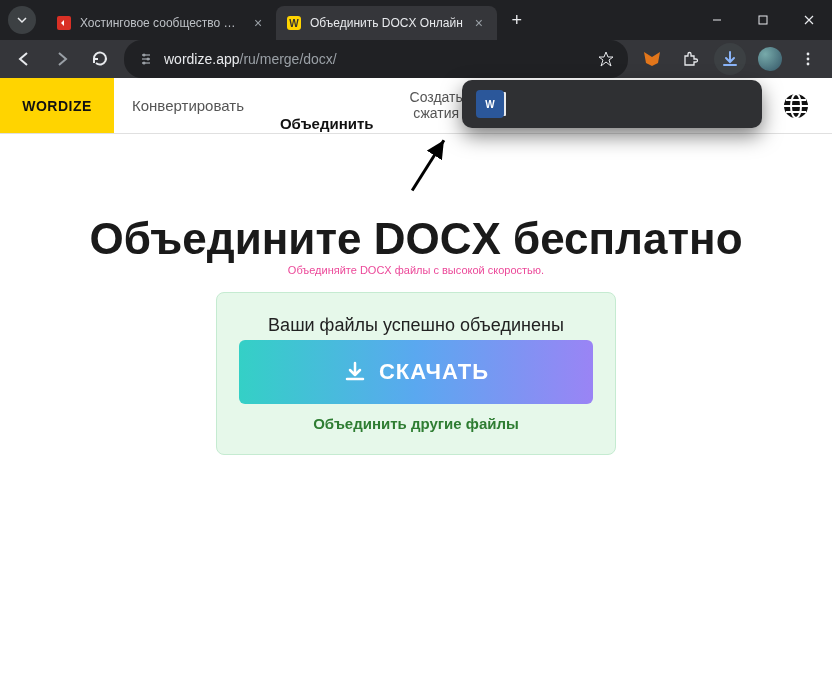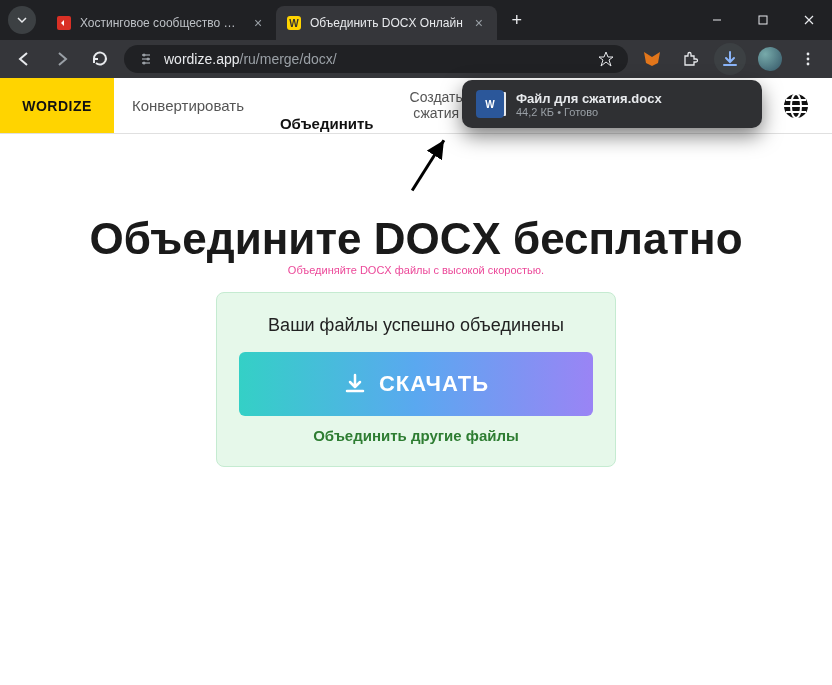--- a/index.html
+++ b/index.html
@@ -15,21 +15,21 @@
     .tab-favicon { width: 16px; height: 16px; display: flex; align-items: center; justify-content: center; flex-shrink: 0; }
     .tab-title { font-size: 12px; white-space: nowrap; overflow: hidden; text-overflow: ellipsis; flex: 1; }
     .tab-close { width: 16px; height: 16px; display: flex; align-items: center; justify-content: center; font-size: 14px; color: #9aa0a6; }
     .newtab-btn { width: 28px; height: 28px; display: flex; align-items: center; justify-content: center; margin-left: 6px; font-size: 18px; color: #e8eaed; }
     .win-controls { margin-left: auto; display: flex; }
     .win-btn { width: 46px; height: 40px; display: flex; align-items: center; justify-content: center; color: #e8eaed; }
     
     .addrbar { display: flex; align-items: center; height: 38px; background: #35363a; padding: 0 10px; gap: 10px; }
     .nav-btn { width: 28px; height: 28px; display: flex; align-items: center; justify-content: center; color: #9aa0a6; }
     .nav-btn.active { color: #e8eaed; }
-    .omnibox { flex: 1; background: #202124; border-radius: 18px; height: 28px; display: flex; align-items: center; padding: 0 14px; gap: 10px; }
+    .omnibox { flex: 1; background: #202124; border-radius: 18px; height: 38px; display: flex; align-items: center; padding: 0 14px; gap: 10px; }
     .site-icon { width: 16px; height: 16px; color: #9aa0a6; display:flex; align-items:center; justify-content:center;}
     .url { font-size: 14px; color: #9aa0a6; display: flex; }
     .url .host { color: #e8eaed; }
     .star-icon { margin-left: auto; }
     .ext-icon { width: 28px; height: 28px; display: flex; align-items: center; justify-content: center; }
     .download-badge { width: 32px; height: 32px; background: #3c4043; border-radius: 16px; display: flex; align-items: center; justify-content: center; color: #8ab4f8; }
     .avatar { width: 24px; height: 24px; border-radius: 12px; background: radial-gradient(circle at 30% 30%, #7aa, #356); }
     
     
     .download-popover { position: absolute; top: 80px; right: 70px; width: 300px; background: #2f3033; border-radius: 10px; padding: 10px 14px; display: flex; gap: 12px; align-items: center; box-shadow: 0 8px 20px rgba(0,0,0,0.5); z-index: 50; }
@@ -46,21 +46,21 @@
     .nav-item.active { color: #111; font-weight: 700; margin-top: 36px; }
     .nav-item.multiline { flex-direction: column; justify-content: center; line-height: 1.1; text-align: center; font-size: 14px; }
     .globe { margin-left: auto; margin-right: 22px; display:flex; align-items:center; }
     
     
     .page { padding: 20px 0 0; text-align: center; }
     .h1 { font-size: 44px; font-weight: 700; color: #1a1a1a; margin: 60px 20px 0; }
     .subtitle { font-size: 11px; color: #ec4899; margin-bottom: 16px; }
     
     .card { width: 400px; margin: 0 auto; background: #e6f8ea; border: 1px solid #c5ebd1; border-radius: 8px; padding: 22px; }
-    .card-title { font-size: 18px; color: #222; margin-bottom: 16px; }
+    .card-title { font-size: 18px; color: #222; margin-bottom: 4px; }
     .download-btn { width: 100%; height: 64px; border: none; border-radius: 6px; background: linear-gradient(90deg, #34d0c6 0%, #5aa8f0 50%, #9a84f5 100%); color: #fff; font-size: 22px; font-weight: 600; display: flex; align-items: center; justify-content: center; gap: 12px; cursor: pointer; letter-spacing: 1px; }
     .merge-again { display: block; margin-top: 11px; color: #2e7d32; font-weight: 600; font-size: 15px; text-decoration: none; }
     
     
     .arrow-annot { position: absolute; top: 135px; left: 400px; width: 60px; height: 60px; z-index: 40; transform: rotate(-10deg); }
   </style>
 </head>
 <body>
 
 <div class="browser-top">
@@ -179,24 +179,20 @@
           <circle cx="8" cy="13" r="1.4" fill="#e8eaed"></circle>
         </svg>
     </div>
   </div>
 </div>
 
 <div class="download-popover">
   <div class="doc-icon">
       <span>W</span>
     </div>
-  <div>
-    <div class="dl-name">Файл для сжатия.docx</div>
-    <div class="dl-meta">44,2 КБ • Готово</div>
-  </div>
 </div>
 
 <svg class="arrow-annot" viewBox="0 0 60 60">
   <defs>
       <marker id="ah" markerWidth="8" markerHeight="8" refX="6" refY="3" orient="auto">
         <path d="M0 0 L6 3 L0 6 Z" fill="#000"></path>
       </marker>
     </defs>
   <line x1="8" y1="52" x2="48" y2="8" stroke="#000" stroke-width="3" marker-end="url(#ah)"></line>
 </svg>

